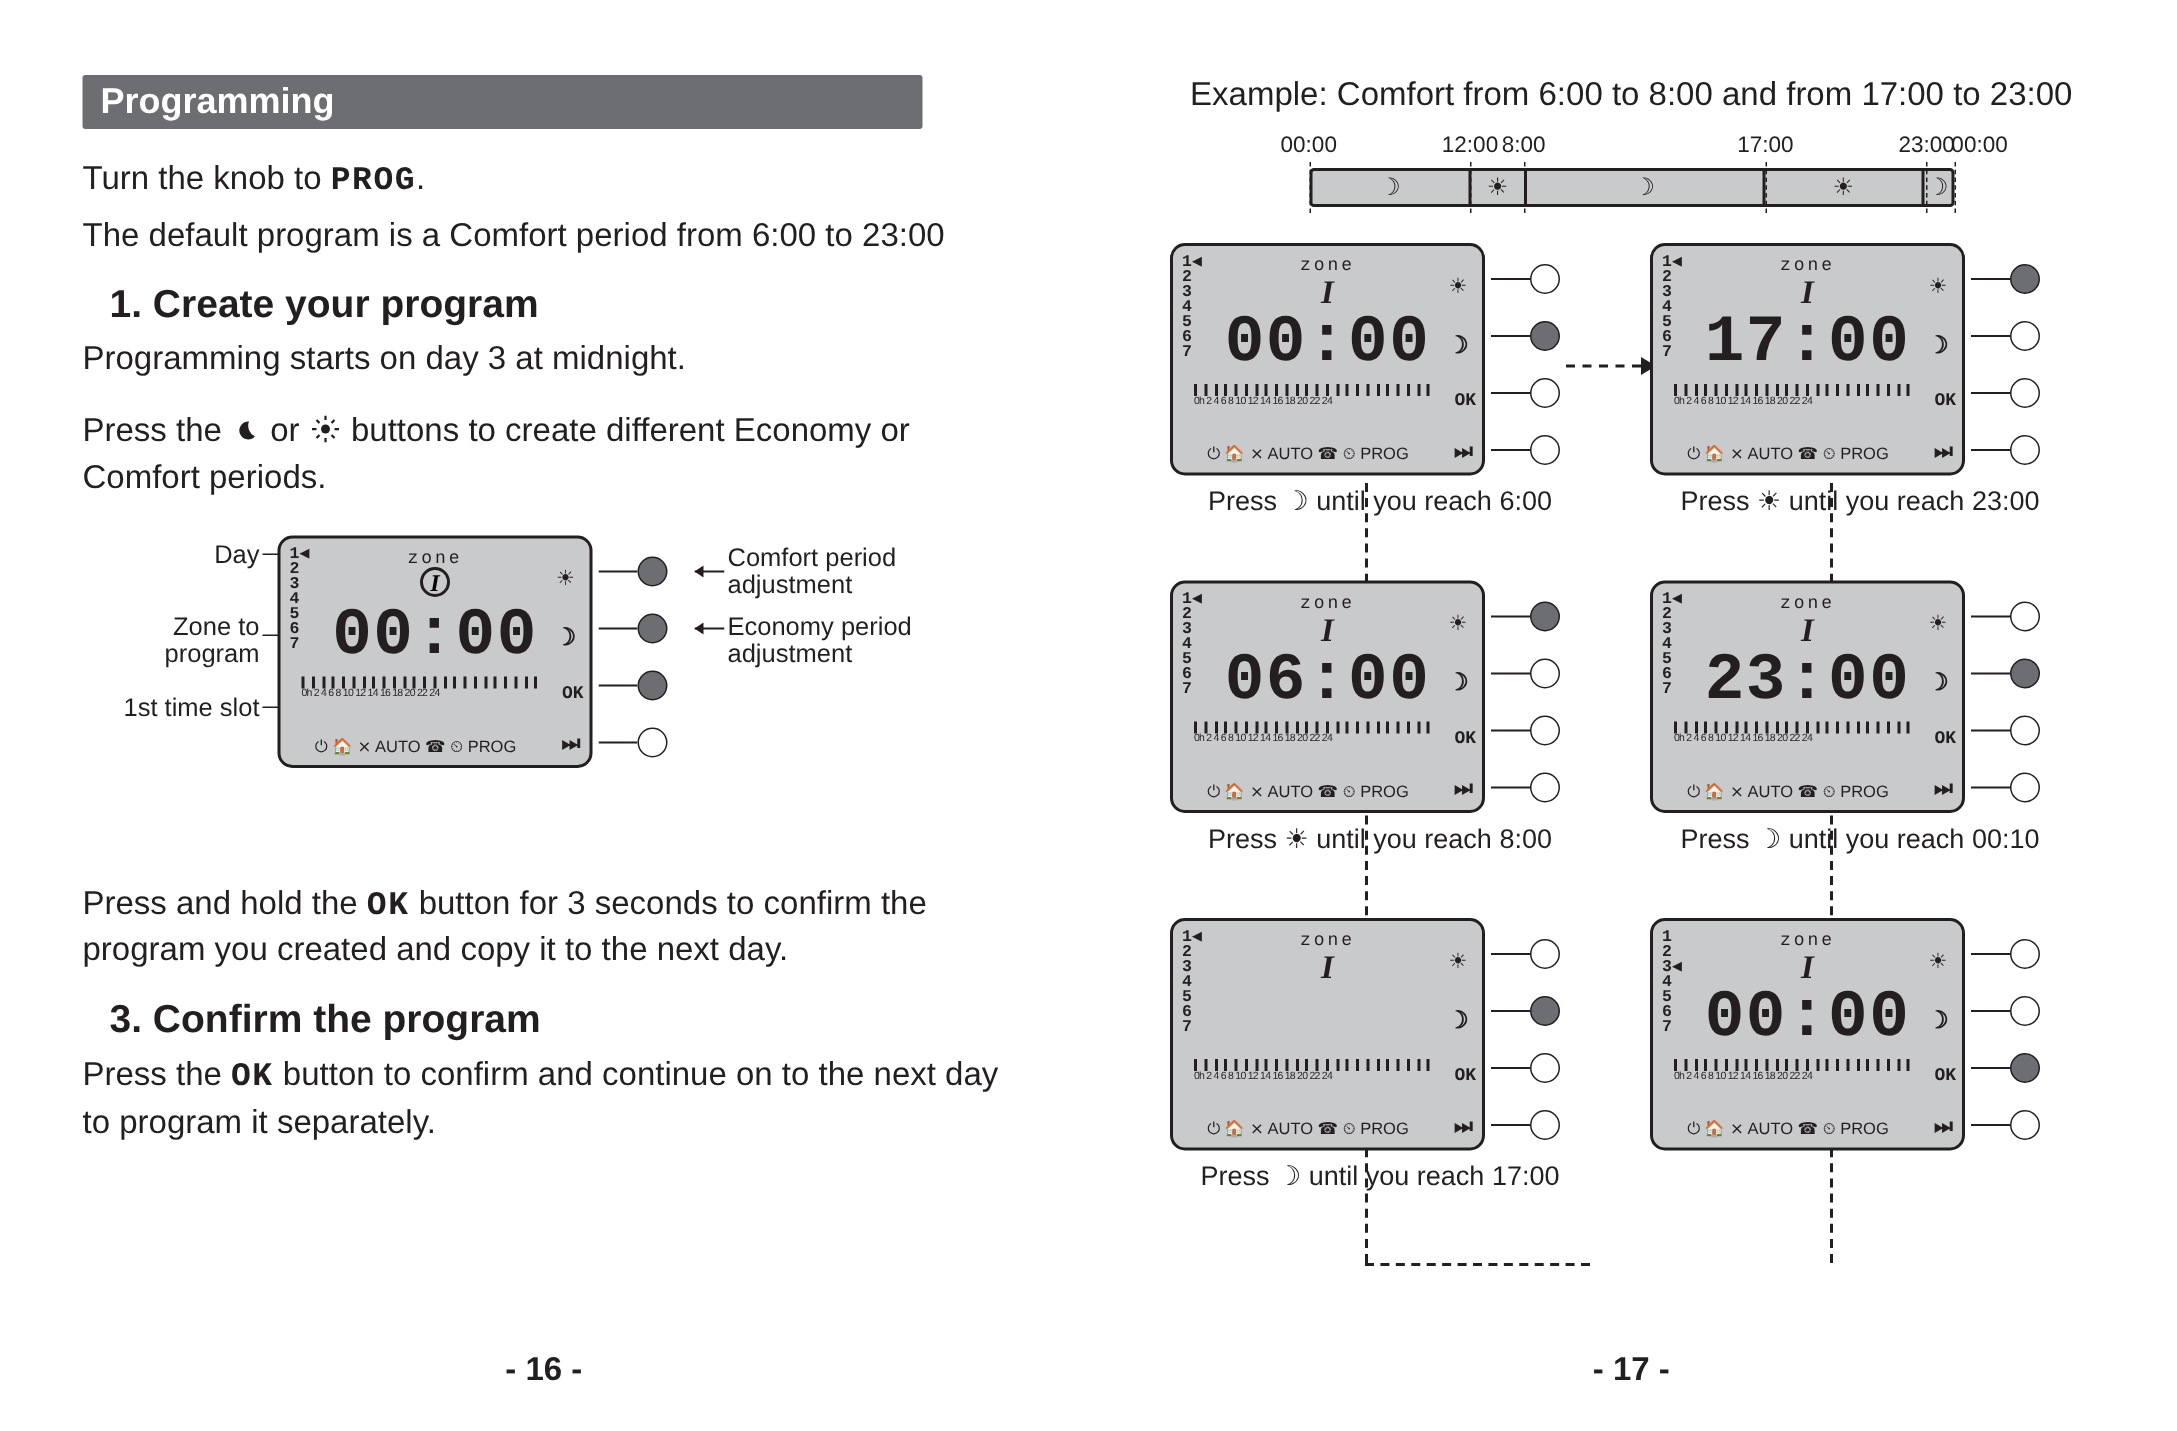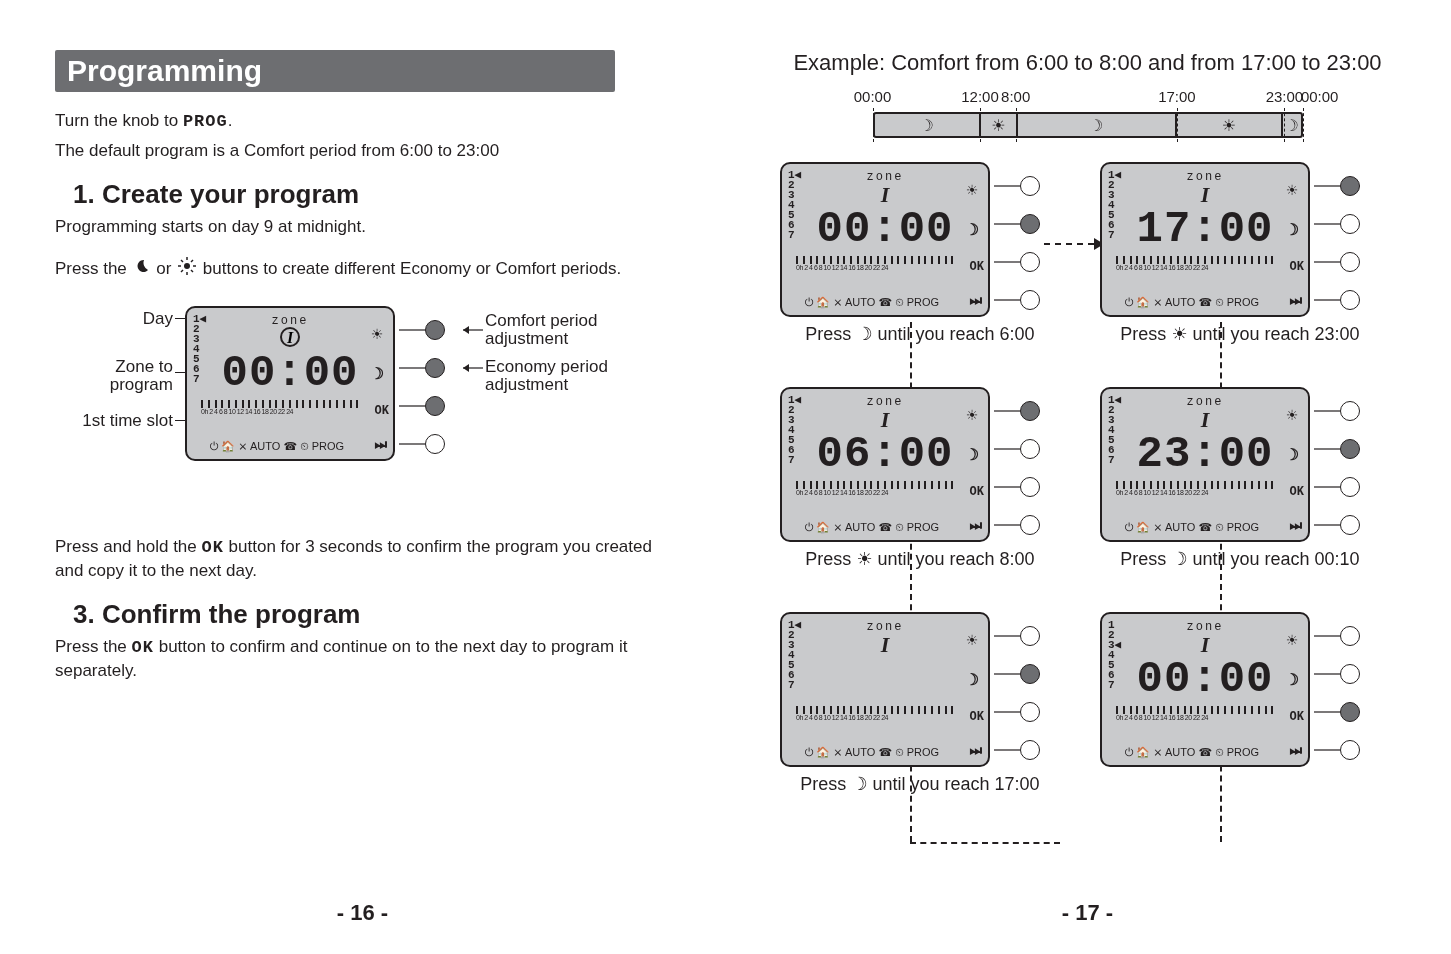--- a/index.html
+++ b/index.html
@@ -17,30 +17,30 @@
     float:left;
     position:relative;
   }
   .page-right { border-left:none; }
   .section-hdr {
     background:#6d6e71;
     color:#fff;
     font-family: "Arial Narrow", Arial, sans-serif;
     font-stretch: condensed;
     font-weight:700;
-    font-size:30px;
+    font-size:24px;
     padding:4px 12px;
     border-radius:2px;
     margin-bottom:18px;
     display:inline-block;
     width:560px;
   }
   .mono { font-family: "Courier New", monospace; font-weight:700; letter-spacing:1px; }
   .body-text {
-    font-size:17px;
+    font-size:22px;
     line-height:1.35;
     margin-bottom:6px;
   }
   .sub-hdr {
     font-family: "Arial Narrow", Arial, sans-serif;
     font-stretch: condensed;
     font-weight:700;
     font-size:26px;
     margin-top:16px;
     margin-bottom:6px;
@@ -206,21 +206,21 @@
 <div class="page">
 
   <div class="section-hdr">Programming</div>
 
   <p class="body-text">
     <span>Turn the knob to </span><span class="mono">PROG</span><span>.</span>
   </p>
   <p class="body-text">The default program is a Comfort period from 6:00 to 23:00</p>
 
   <div class="sub-hdr">1. Create your program</div>
-  <p class="body-text">Programming starts on day 9 at midnight.</p>
+  <p class="body-text">Programming starts on day 3 at midnight.</p>
 
   <p class="body-text" style="margin-top:18px">
     <span>Press the </span>
     <span class="icon-inline"><svg width="16" height="16">
           <path d="M10 2a6 6 0 1 0 4 10 8 8 0 0 1-4-10z" fill="#231f20"></path>
         </svg></span>
     <span> or </span>
     <span class="icon-inline"><svg width="18" height="18">
           <circle cx="9" cy="9" r="3" fill="#231f20"></circle>
           <g stroke="#231f20" stroke-width="1.5">

